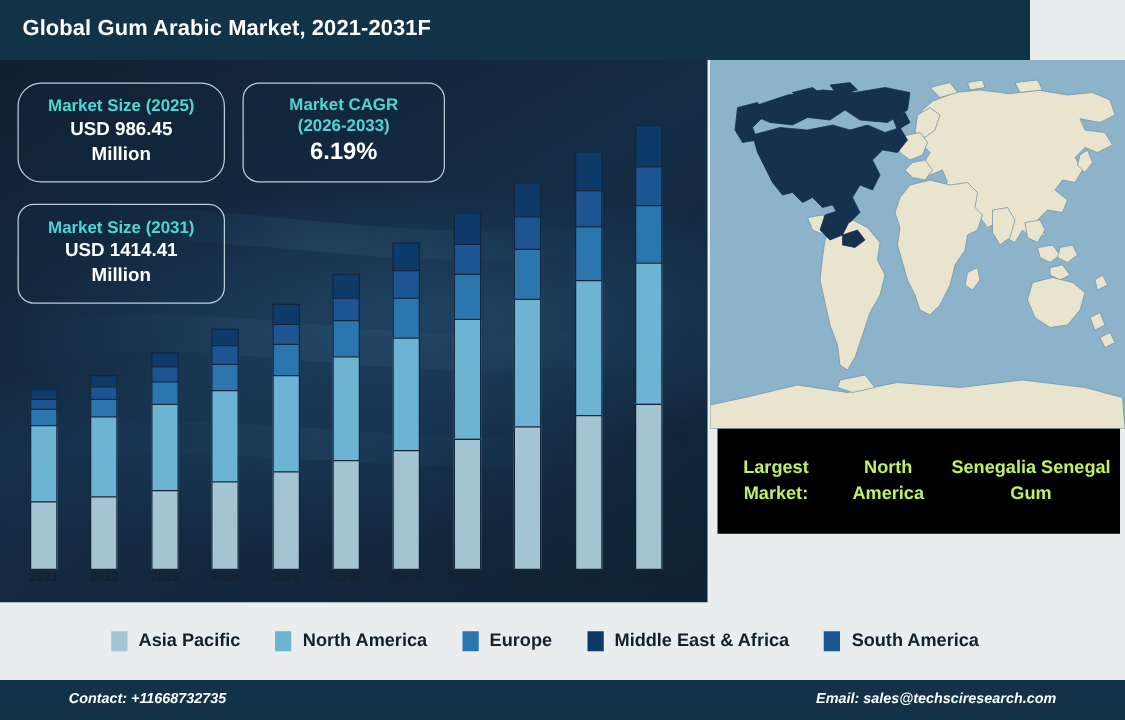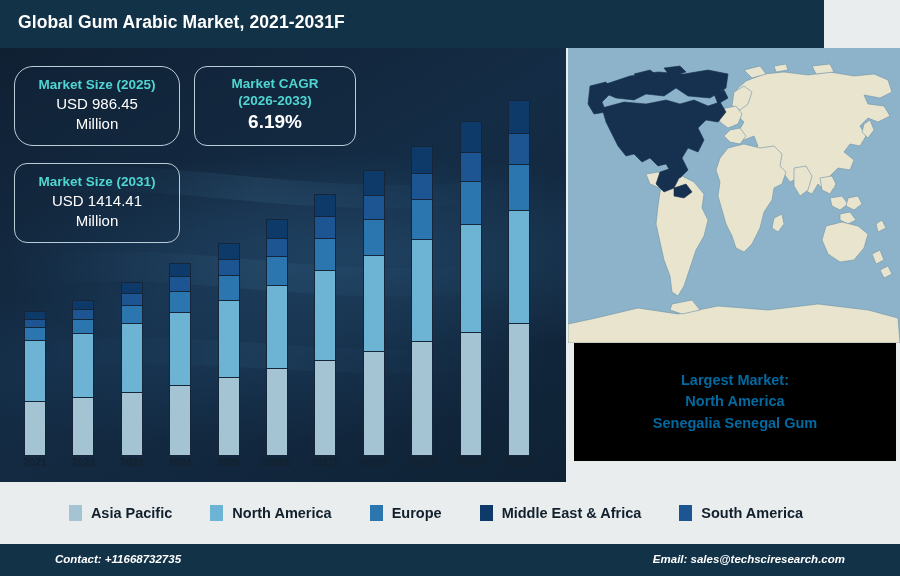--- a/index.html
+++ b/index.html
@@ -55,21 +55,21 @@
   
   .kpi {
     position: absolute;
     border: 1.3px solid #b9cdd8;
     border-radius: 13px;
     text-align: center;
     color: #ffffff;
     background: rgba(18,40,62,.22);
   }
   .kpi-label { color: #4fd6d2; font-size: 13.5px; font-weight: bold; line-height: 1.25; }
-  .kpi-value { color: #ffffff; font-size: 15px; font-weight: normal; line-height: 1.35; }
+  .kpi-value { color: #ffffff; font-size: 15px; font-weight: bold; line-height: 1.35; }
   .kpi-big   { color: #ffffff; font-size: 19px; font-weight: bold; line-height: 1.3; }
 
   #kpi-size-2025 { left: 14px;  top: 18px;  width: 166px; height: 80px; padding-top: 10px; border-radius: 19px; }
   #kpi-cagr      { left: 194px; top: 18px;  width: 162px; height: 80px; padding-top: 9px; }
   #kpi-size-2031 { left: 14px;  top: 115px; width: 166px; height: 80px; padding-top: 10px; }
 
   
   .chart { position: absolute; left: 0; top: 0; width: 566px; height: 434px; }
   .bar {
     position: absolute; width: 22px; bottom: 26px;
@@ -89,32 +89,32 @@
 
   
   .map {
     position: absolute; left: 568px; top: 48px; width: 332px; height: 295px;
     background: #8cb3c9; overflow: hidden;
   }
   .map svg { display: block; width: 332px; height: 295px; }
 
   
   .callout {
-    position: absolute; left: 574px; top: 343px; width: 322px; height: 118px;
+    position: absolute; left: 574px; top: 343px; width: 322px; height: 84px;
     background: #000000;
-    display: flex; flex-direction: column; align-items: center; justify-content: center;
-    color: #0369a1; font-size: 14.5px; font-weight: bold; line-height: 1.45;
+    display: flex; flex-direction: row; align-items: center; justify-content: center;
+    color: #bef264; font-size: 14.5px; font-weight: bold; line-height: 1.45;
     text-align: center;
   }
 
   
   .legend {
     position: absolute; left: 0; top: 482px; width: 900px; height: 62px;
     background: #e9edee;
-    display: flex; align-items: center; justify-content: center; gap: 10px;
+    display: flex; align-items: center; justify-content: center; gap: 0px;
   }
   .legend-item { display: flex; align-items: center; }
   .legend-swatch { width: 13px; height: 16px; display: inline-block; }
   .legend-label {
     color: #12202c; font-size: 14.5px; font-weight: bold;
     margin-left: 9px; margin-right: 28px; white-space: nowrap;
   }
 
   
   .footer {

